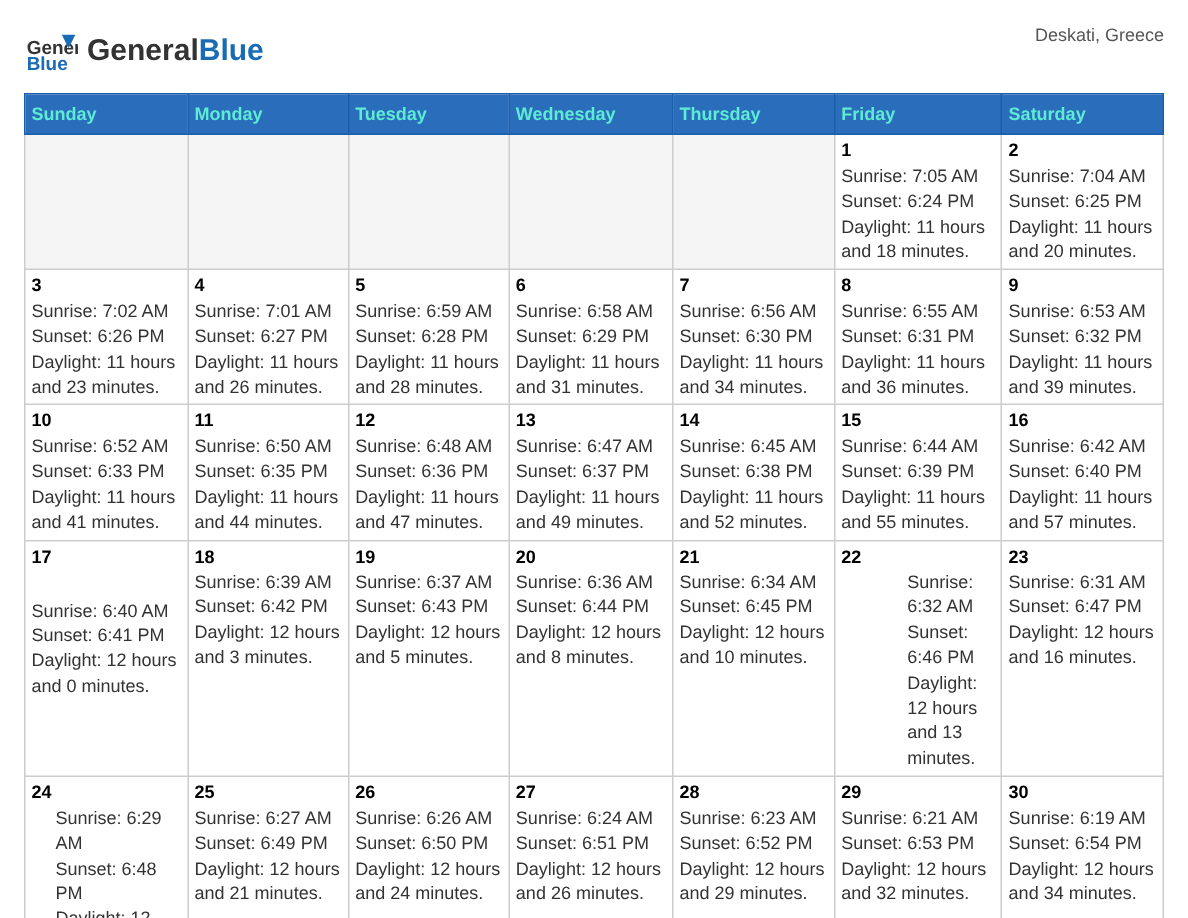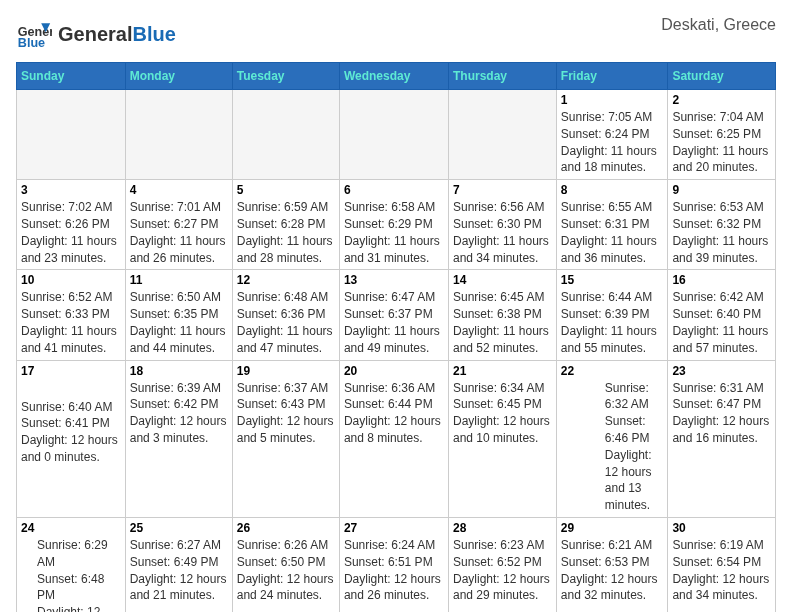--- a/index.html
+++ b/index.html
@@ -27,21 +27,21 @@
     }
     .title-section {
       text-align: right;
     }
     .month-title {
       font-size: 36px;
       font-weight: bold;
       color: #333;
     }
     .subtitle {
-      font-size: 16px;
+      font-size: 12px;
       color: #555;
     }
     .calendar {
       width: 100%;
       border-collapse: collapse;
       font-size: 11px;
     }
     .calendar th {
       background: #2a6ebb;
       color: #5eead4;

